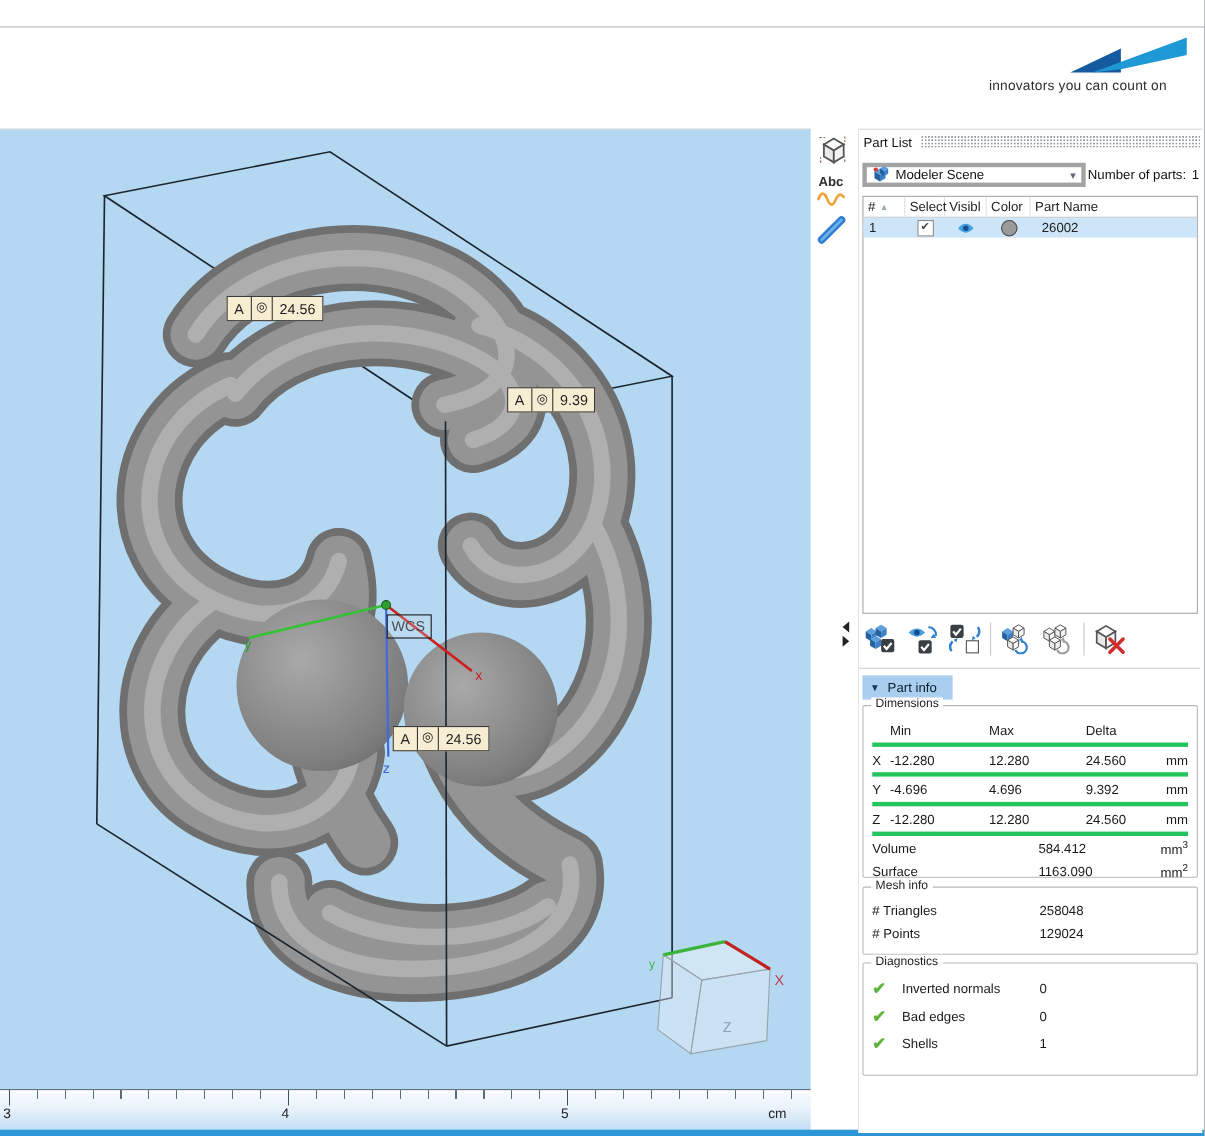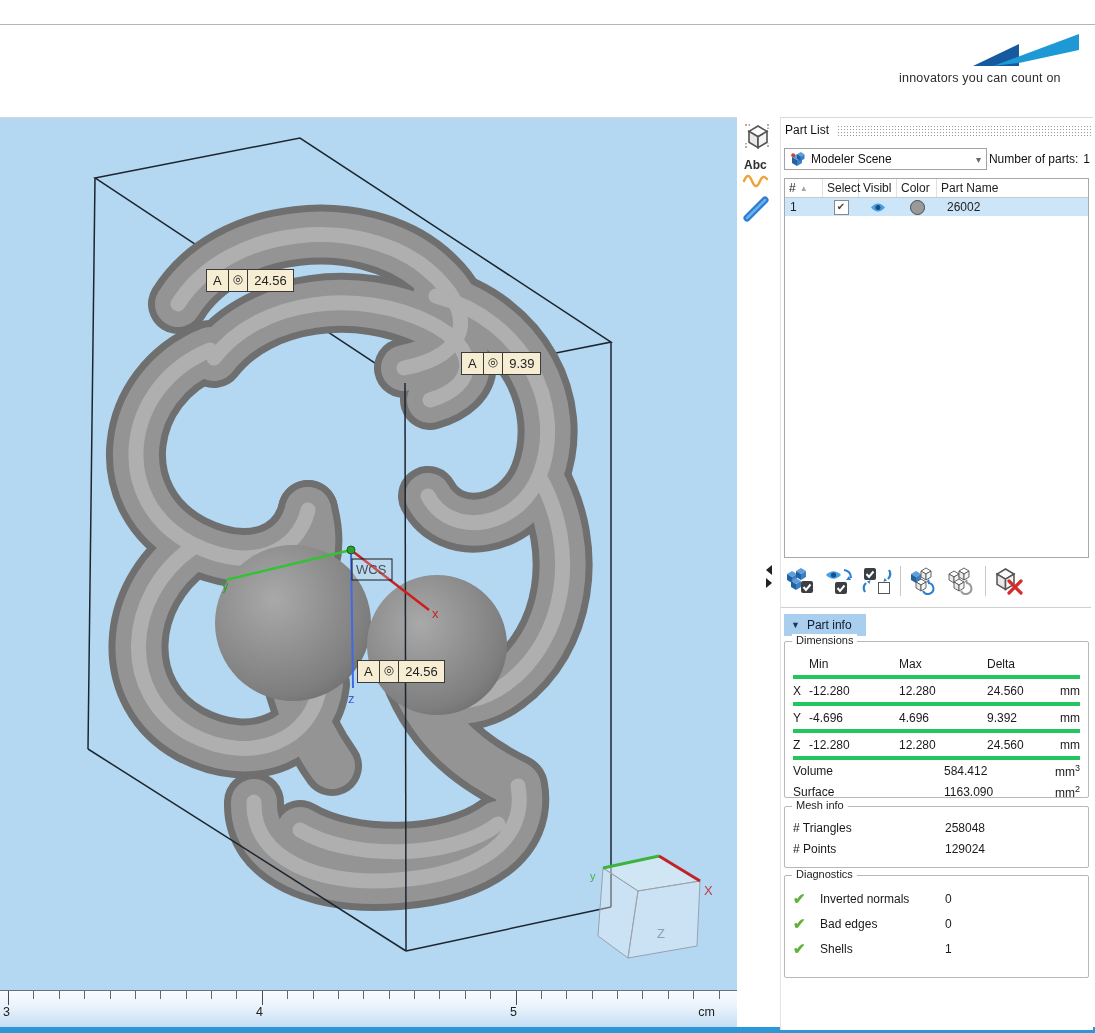--- a/index.html
+++ b/index.html
@@ -34,23 +34,23 @@
   .ruler span{position:absolute;font-size:12.5px;color:#222;top:14px;}
   .bottombar{position:absolute;left:0;top:1027px;width:100%;height:6px;background:#2d96d7;}
   
   .tstrip-btn{position:absolute;left:741px;cursor:pointer;}
   .abc-txt{font-size:12px;font-weight:bold;fill:#2e2e2e;font-family:"Liberation Sans",sans-serif;}
   .handle{position:absolute;left:763px;top:556px;width:12px;height:40px;display:flex;flex-direction:column;align-items:center;justify-content:center;gap:3px;cursor:pointer;}
   .tri-l{width:0;height:0;border:5px solid transparent;border-right:6px solid #222;border-left:none;}
   .tri-r{width:0;height:0;border:5px solid transparent;border-left:6px solid #222;border-right:none;}
   
   .panel{position:absolute;left:780px;top:117px;width:312px;height:912px;background:#fff;border-left:1px solid #e3e3e3;border-top:1px solid #d8d8d8;}
-  .pl-title{position:absolute;left:4px;top:5px;right:2px;display:flex;align-items:center;font-size:12px;color:#111;}
+  .pl-title{position:absolute;left:4px;top:5px;right:2px;display:flex;font-size:12px;color:#111;}
   .pl-texture{flex:1;height:11px;margin-left:8px;background-image:radial-gradient(#8f969c .7px,transparent .8px);background-size:3px 3px;}
-  .scene-sel{position:absolute;left:3px;top:30px;width:203px;height:22px;border:1px solid #a3a3a3;background:#fff;display:flex;align-items:center;gap:6px;padding:0 5px;font-size:12px;color:#111;box-sizing:border-box;cursor:pointer;}
+  .scene-sel{position:absolute;left:3px;top:30px;width:203px;height:22px;border:4px solid #a3a3a3;background:#fff;display:flex;align-items:flex-end;gap:6px;padding:0 5px;font-size:12px;color:#111;box-sizing:border-box;cursor:pointer;}
   .scene-caret{margin-left:auto;color:#667;font-size:10px;}
   .np{position:absolute;right:3px;top:34px;font-size:12px;color:#111;}
   .np b{font-weight:normal;margin-left:5px;}
   .pl-table{position:absolute;left:3px;top:60px;width:305px;height:380px;border:1px solid #a8a8a8;background:#fff;box-sizing:border-box;font-size:12px;color:#222;}
   .pl-head{display:flex;height:18px;align-items:center;border-bottom:1px solid #c9c9c9;}
   .pl-head .hc{height:100%;display:flex;align-items:center;padding-left:4px;box-sizing:border-box;border-right:1px solid #e0e0e0;cursor:pointer;}
   .pl-head .hc:last-child{border-right:none;}
   .hc.c1{width:38px;} .hc.c2{width:36px;} .hc.c3{width:38px;} .hc.c4{width:40px;} .hc.c5{flex:1;}
   .sort{font-size:8px;color:#9aa;margin-left:4px;}
   .pl-row{display:flex;height:18px;align-items:center;background:#cde5f9;cursor:pointer;}

